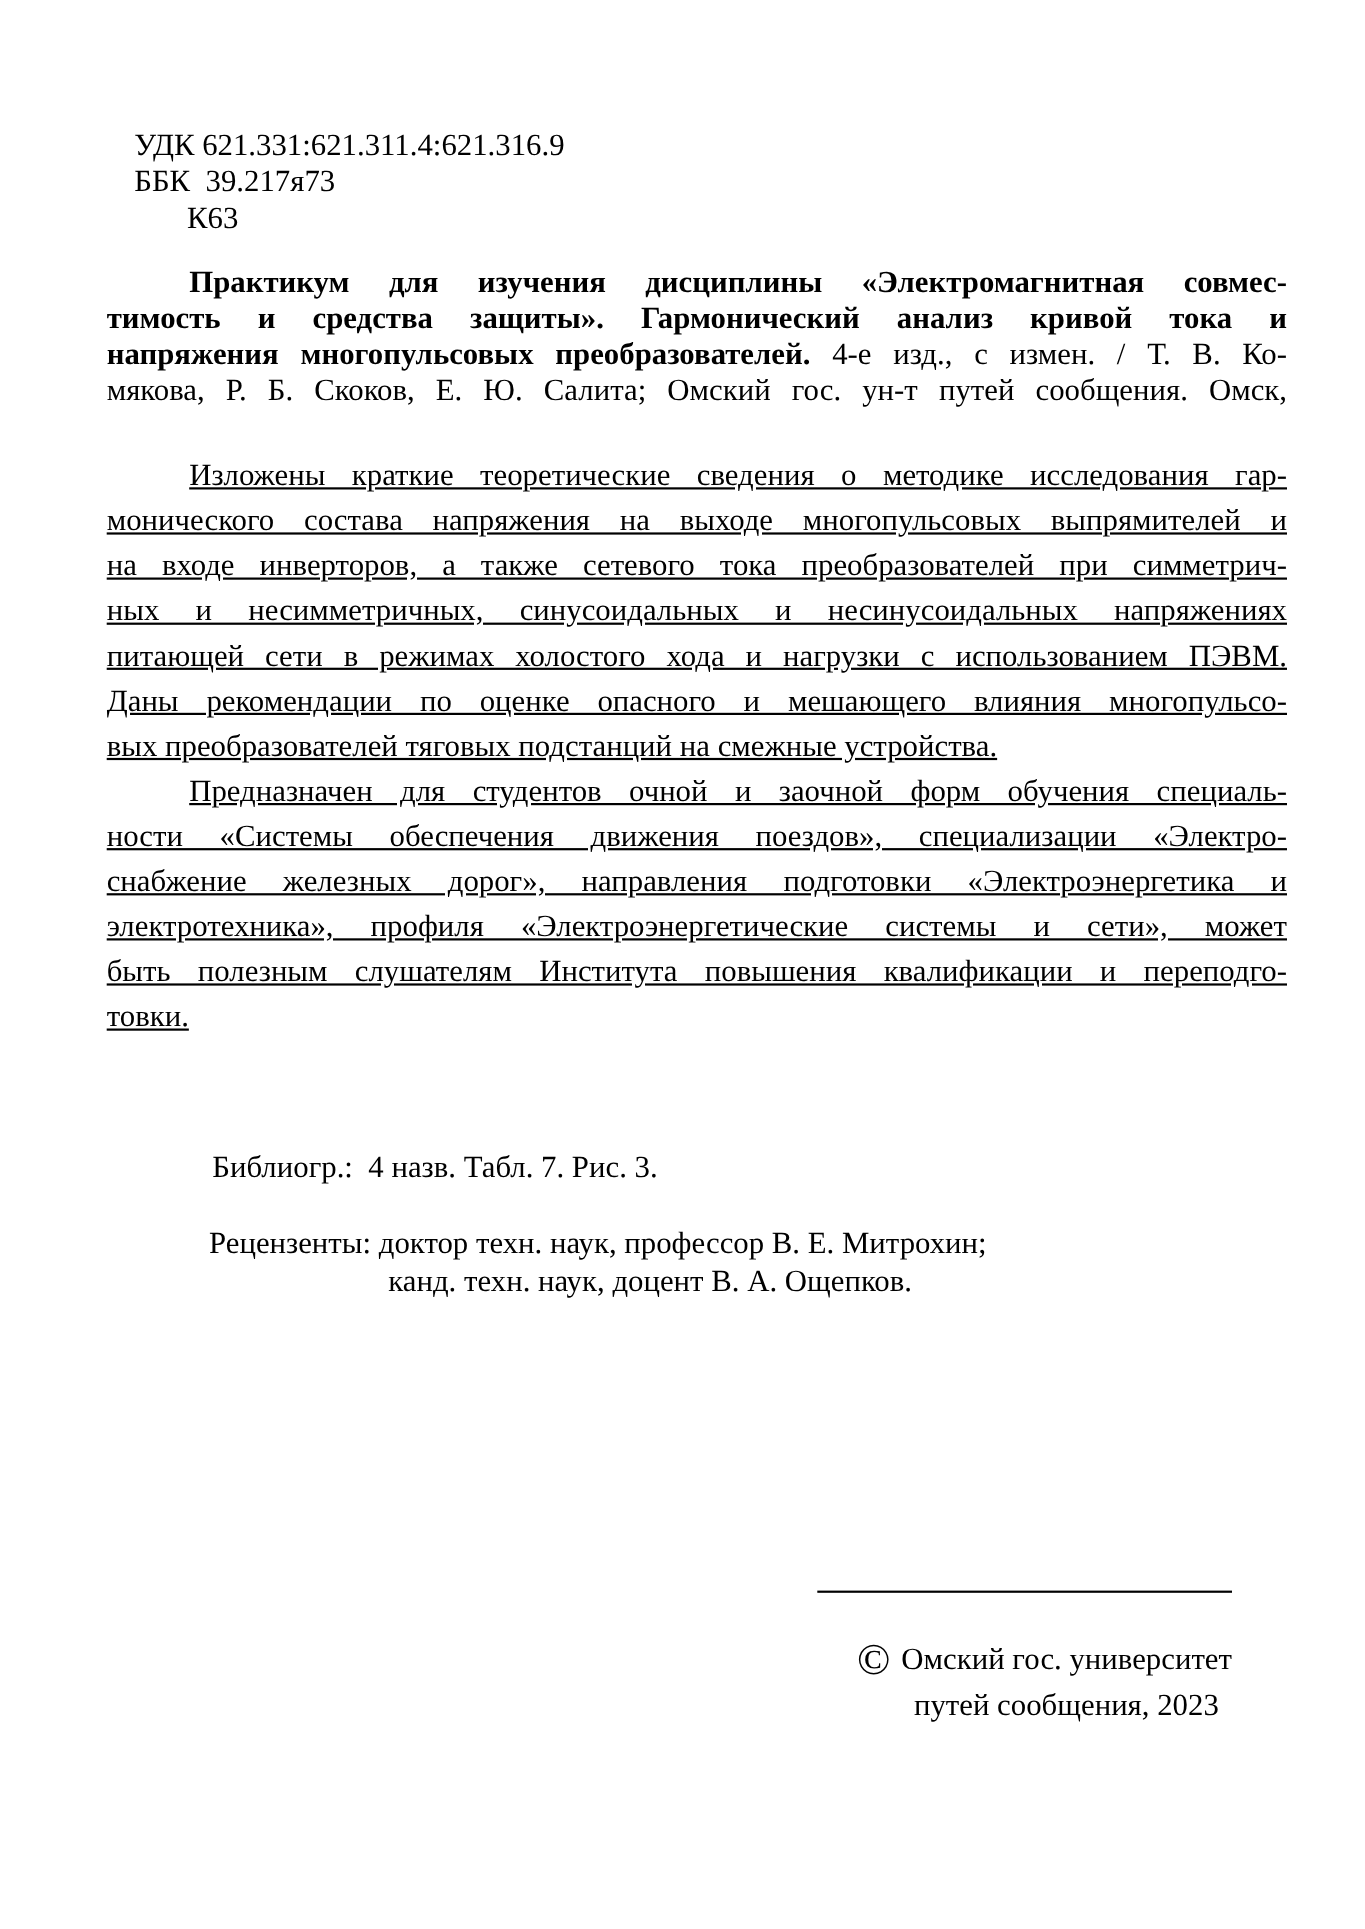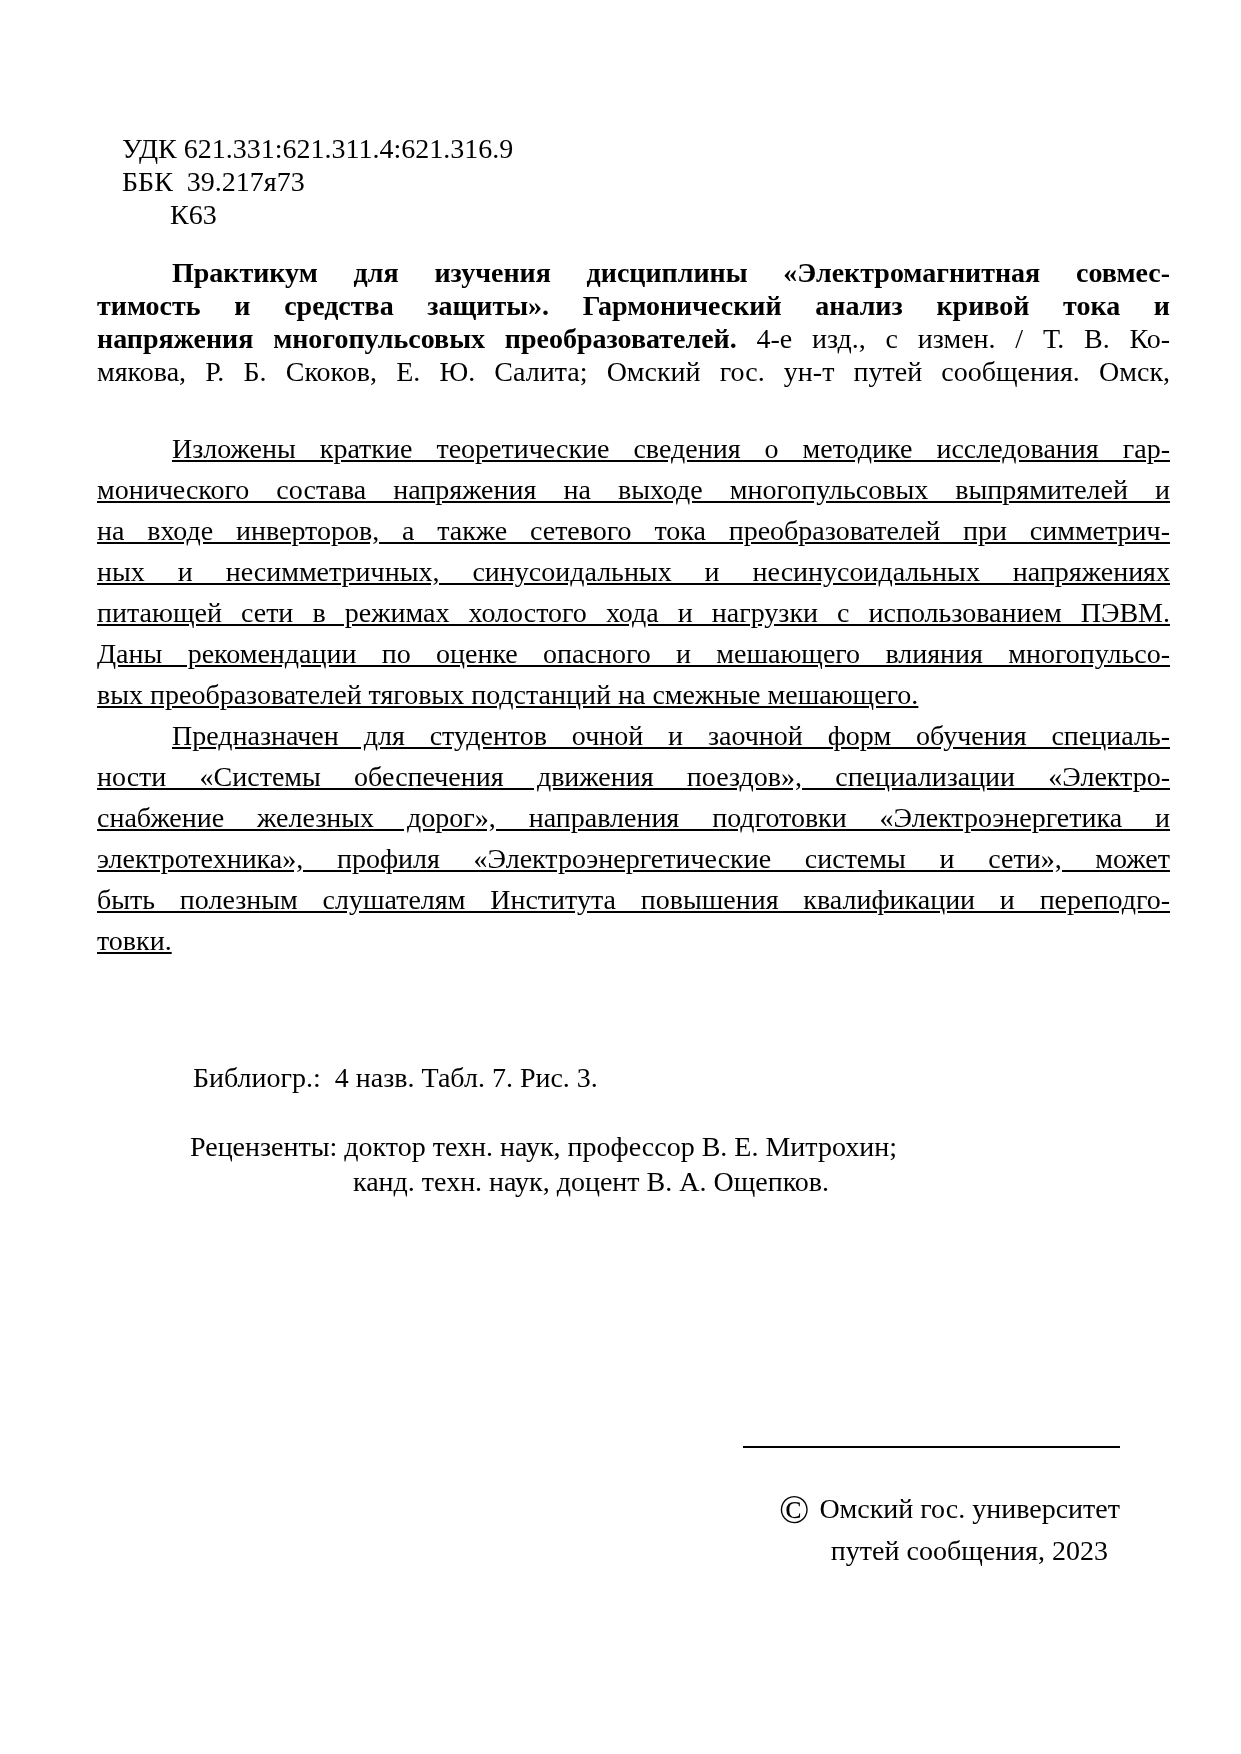--- a/index.html
+++ b/index.html
@@ -9,21 +9,21 @@
     height: 1754px;
     background: #ffffff;
     color: #000000;
     font-family: "Liberation Serif", "DejaVu Serif", serif;
     font-size: 28px;
     overflow: hidden;
   }
   .content {
     position: absolute;
     left: 97px;
-    top: 16px;
+    top: 0;
     width: 1073px;
     padding-top: 116px;
   }
   .ws-pre { white-space: pre; }
   .bold { font-weight: bold; }
 
   .udc-block { margin-left: 25px; line-height: 33px; }
   .k63 { margin-left: 48px; }
 
   .annotation { margin-top: 25px; line-height: 33px; }
@@ -81,21 +81,21 @@
       <div class="jline">мякова, Р. Б. Скоков, Е. Ю. Салита; Омский гос. ун-т путей сообщения. Омск,</div>
     </div>
 
     <div class="abstract">
       <div class="jline indent">Изложены краткие теоретические сведения о методике исследования гар-</div>
       <div class="jline">монического состава напряжения на выходе многопульсовых выпрямителей и</div>
       <div class="jline">на входе инверторов, а также сетевого тока преобразователей при симметрич-</div>
       <div class="jline">ных и несимметричных, синусоидальных и несинусоидальных напряжениях</div>
       <div class="jline">питающей сети в режимах холостого хода и нагрузки с использованием ПЭВМ.</div>
       <div class="jline">Даны рекомендации по оценке опасного и мешающего влияния многопульсо-</div>
-      <div class="pline">вых преобразователей тяговых подстанций на смежные мешающего.</div>
+      <div class="pline">вых преобразователей тяговых подстанций на смежные устройства.</div>
       <div class="jline indent">Предназначен для студентов очной и заочной форм обучения специаль-</div>
       <div class="jline">ности «Системы обеспечения движения поездов», специализации «Электро-</div>
       <div class="jline">снабжение железных дорог», направления подготовки «Электроэнергетика и</div>
       <div class="jline">электротехника», профиля «Электроэнергетические системы и сети», может</div>
       <div class="jline">быть полезным слушателям Института повышения квалификации и переподго-</div>
       <div class="pline">товки.</div>
     </div>
 
     <div class="biblio ws-pre">Библиогр.:  4 назв. Табл. 7. Рис. 3.</div>
 

